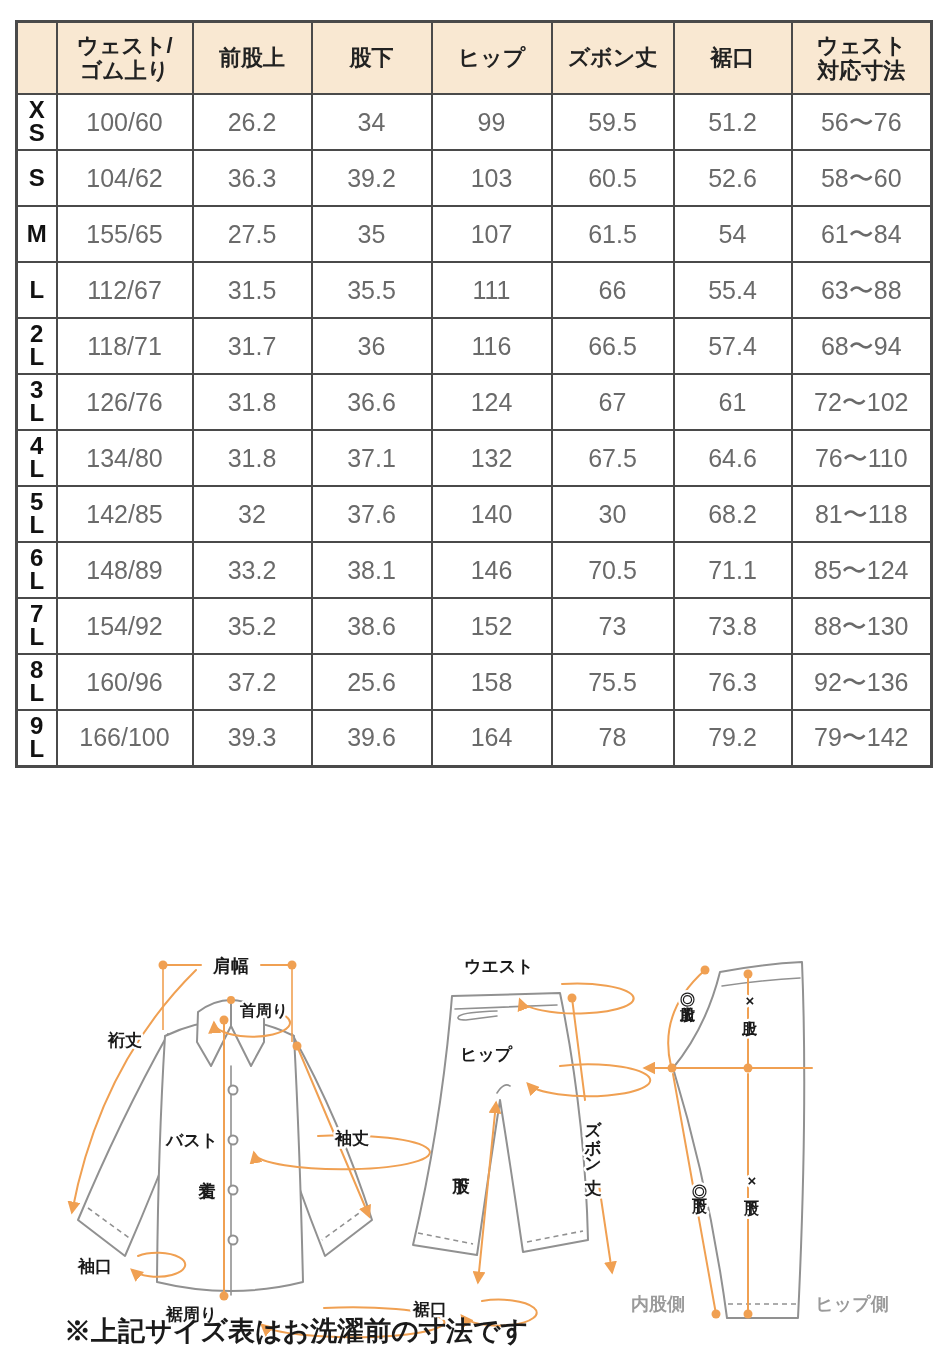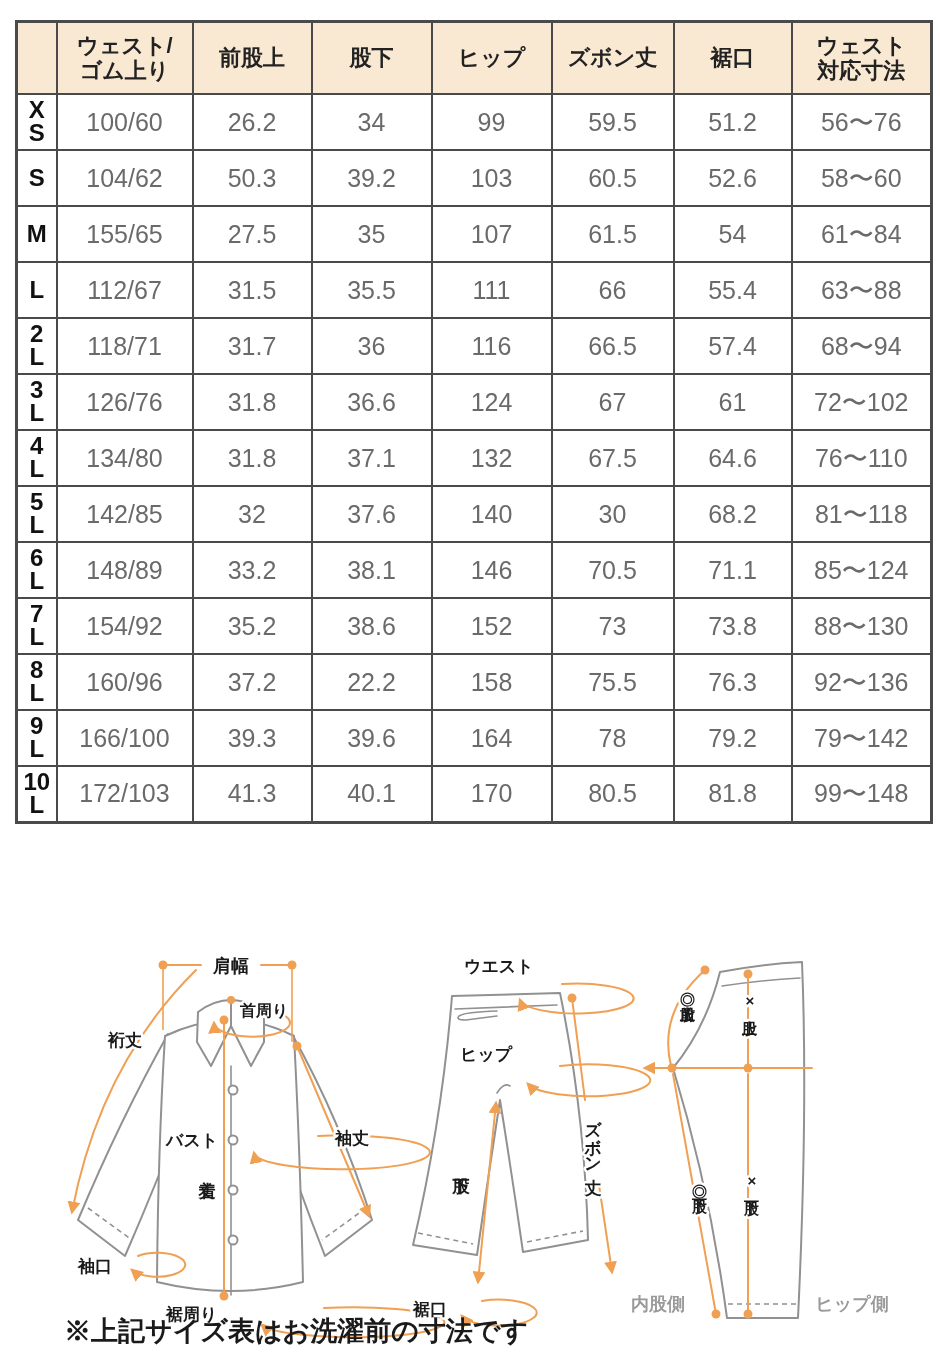--- a/index.html
+++ b/index.html
@@ -77,21 +77,21 @@
           <td>26.2</td>
           <td>34</td>
           <td>99</td>
           <td>59.5</td>
           <td>51.2</td>
           <td>56〜76</td>
         </tr>
         <tr>
           <th class="size-col">S</th>
           <td>104/62</td>
-          <td>50.3</td>
+          <td>36.3</td>
           <td>39.2</td>
           <td>103</td>
           <td>60.5</td>
           <td>52.6</td>
           <td>58〜60</td>
         </tr>
         <tr>
           <th class="size-col">M</th>
           <td>155/65</td>
           <td>27.5</td>
@@ -175,48 +175,37 @@
           <td>152</td>
           <td>73</td>
           <td>73.8</td>
           <td>88〜130</td>
         </tr>
         <tr>
           <th class="size-col">8
 L</th>
           <td>160/96</td>
           <td>37.2</td>
-          <td>22.2</td>
+          <td>25.6</td>
           <td>158</td>
           <td>75.5</td>
           <td>76.3</td>
           <td>92〜136</td>
         </tr>
         <tr>
           <th class="size-col">9
 L</th>
           <td>166/100</td>
           <td>39.3</td>
           <td>39.6</td>
           <td>164</td>
           <td>78</td>
           <td>79.2</td>
           <td>79〜142</td>
         </tr>
-        <tr>
-          <th class="size-col">10
-L</th>
-          <td>172/103</td>
-          <td>41.3</td>
-          <td>40.1</td>
-          <td>170</td>
-          <td>80.5</td>
-          <td>81.8</td>
-          <td>99〜148</td>
-        </tr>
       </tbody>
   </table>
 </div>
 
 <svg class="diagram" width="940" height="410" viewBox="0 0 940 410" xmlns="http://www.w3.org/2000/svg">
   <defs>
     <marker id="ar" viewBox="0 0 10 10" refX="8" refY="5" markerWidth="6.5" markerHeight="6.5" orient="auto-start-reverse">
       <path d="M0 0 L10 5 L0 10 z" fill="#f0a052"></path>
     </marker>
   </defs>

